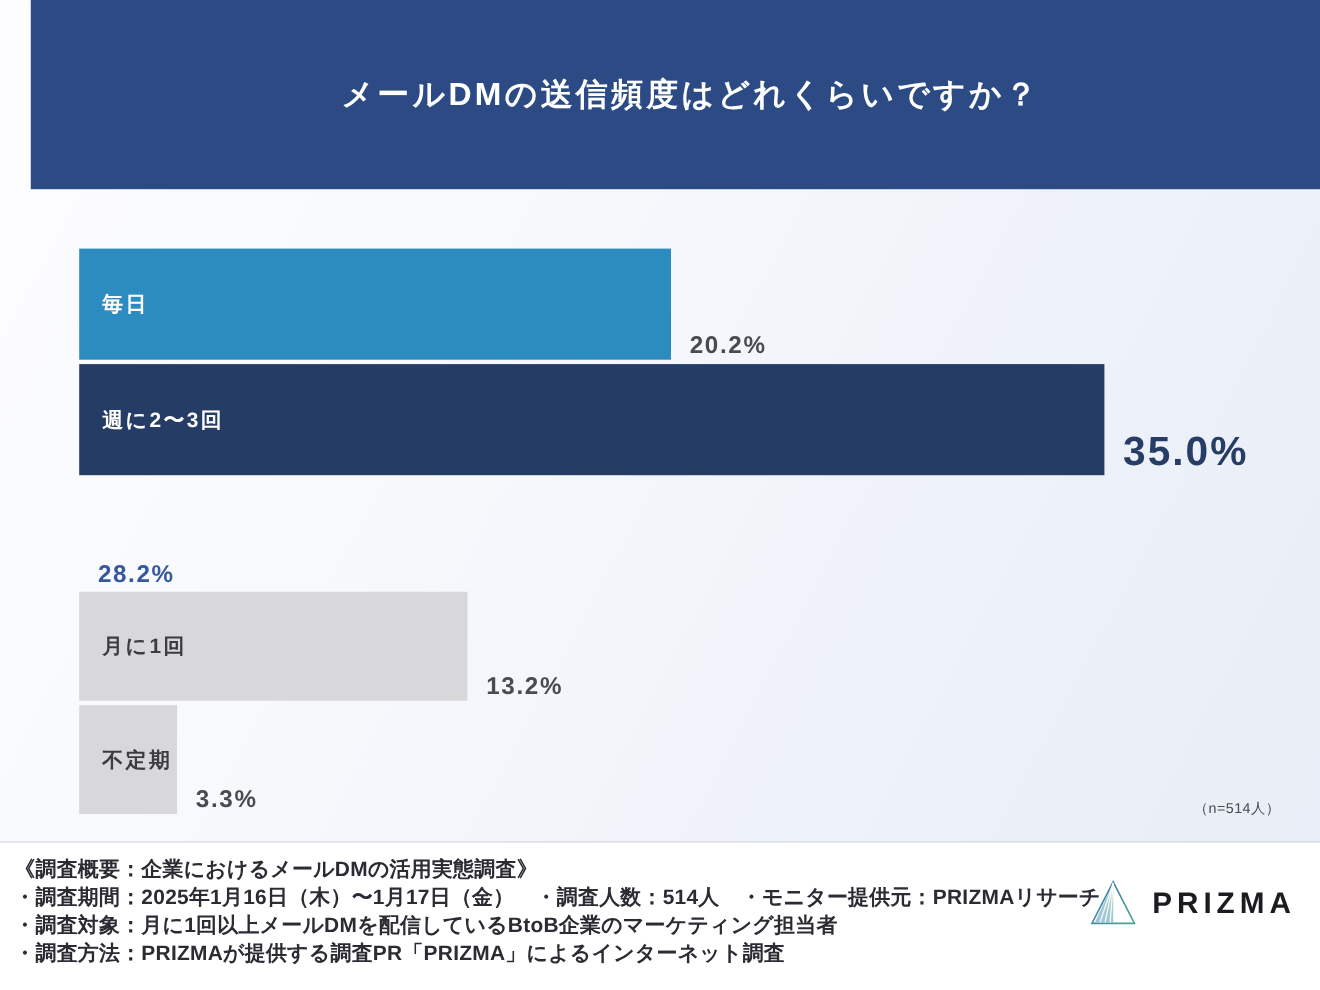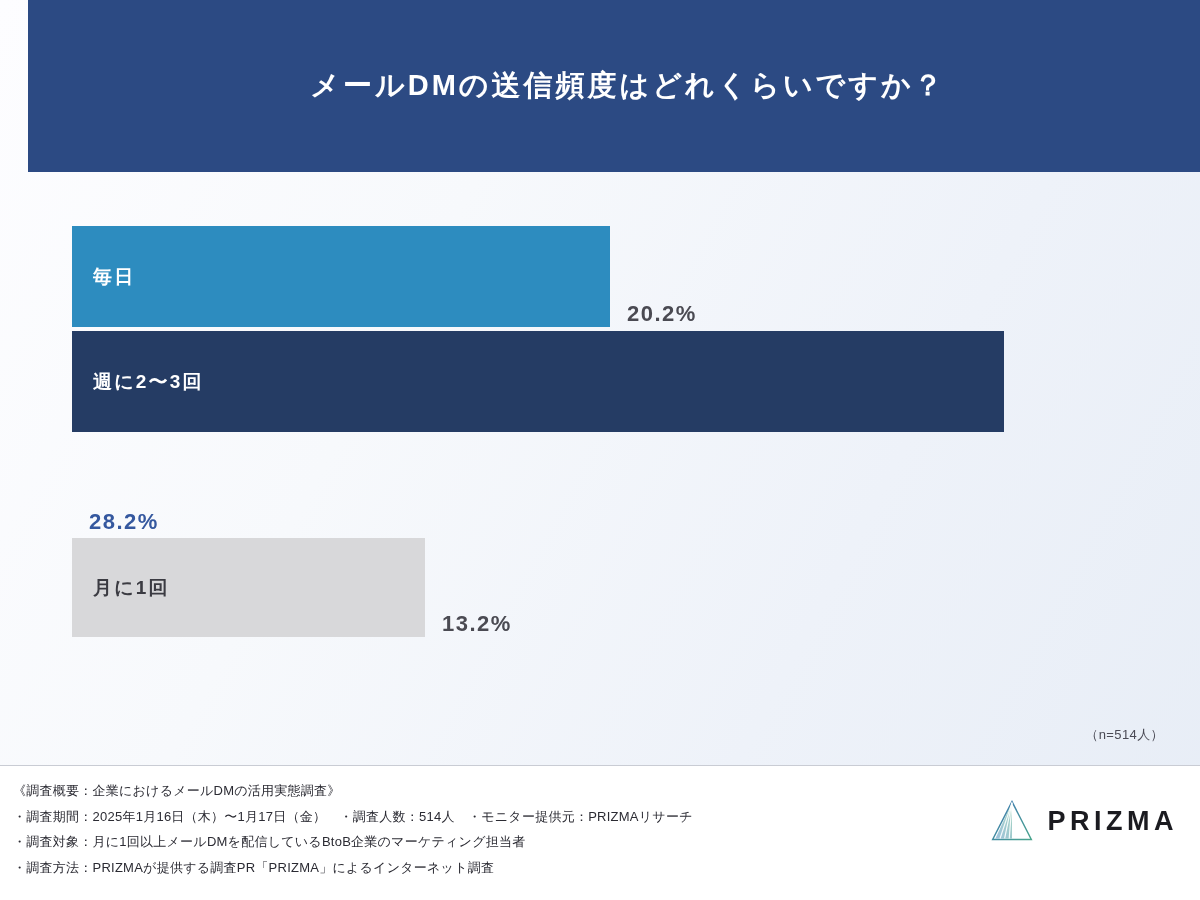--- a/index.html
+++ b/index.html
@@ -82,22 +82,22 @@
   #footer {
     position:absolute; left:0; top:766px;
     width:1200px; height:134px;
     background:#ffffff;
   }
   #footer-lines {
     position:absolute; left:13px; top:12px;
     width:1010px;
   }
   .footer-line {
-    font-size:13px;
-    font-weight:400;
+    font-size:19px;
+    font-weight:700;
     color:#2b2b33;
     line-height:25.5px;
     letter-spacing:0.25px;
     white-space:nowrap;
   }
   #logo {
     position:absolute; right:22px; top:32px;
     display:flex; align-items:center; gap:13px;
   }
   #logo-mark { width:46px; height:46px; display:block; }
@@ -121,29 +121,36 @@
       <div class="bar-row" style="top: 54px; height: 101px;">
         <div class="bar" style="width: 538px; background: rgb(45, 140, 191);">
           <span class="bar-label light" style="color: rgb(255, 255, 255);">毎日</span>
         </div>
         <span class="bar-value" style="color: rgb(74, 74, 82);">20.2%</span>
       </div>
       <div class="bar-row" style="top: 159px; height: 101px;">
         <div class="bar" style="width: 932px; background: rgb(37, 60, 100);">
           <span class="bar-label light" style="color: rgb(255, 255, 255);">週に2〜3回</span>
         </div>
+        <span class="bar-value big" style="color: rgb(39, 61, 102);">35.0%</span>
       </div>
       <div class="bar-row" style="top: 264px; height: 99px;">
         <span class="bar-value" style="color: rgb(53, 88, 159);">28.2%</span>
       </div>
       <div class="bar-row" style="top: 366px; height: 99px;">
         <div class="bar" style="width: 353px; background: rgb(216, 216, 218);">
           <span class="bar-label dark" style="color: rgb(59, 59, 66);">月に1回</span>
         </div>
         <span class="bar-value" style="color: rgb(74, 74, 82);">13.2%</span>
+      </div>
+      <div class="bar-row" style="top: 469px; height: 99px;">
+        <div class="bar" style="width: 89px; background: rgb(216, 216, 218);">
+          <span class="bar-label dark" style="color: rgb(59, 59, 66);">不定期</span>
+        </div>
+        <span class="bar-value" style="color: rgb(74, 74, 82);">3.3%</span>
       </div>
     </div>
 
   <div id="n-caption">（n=514人）</div>
 
   <div id="divider"></div>
   <div id="footer">
     <div id="footer-lines">
         <div class="footer-line">《調査概要：企業におけるメールDMの活用実態調査》</div>
         <div class="footer-line">・調査期間：2025年1月16日（木）〜1月17日（金）　・調査人数：514人　・モニター提供元：PRIZMAリサーチ</div>

